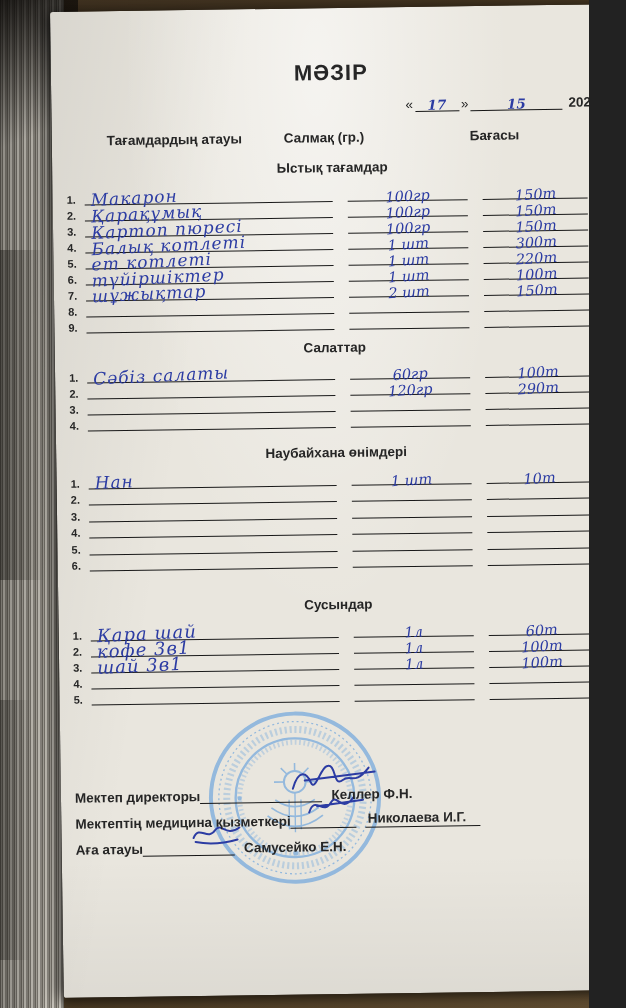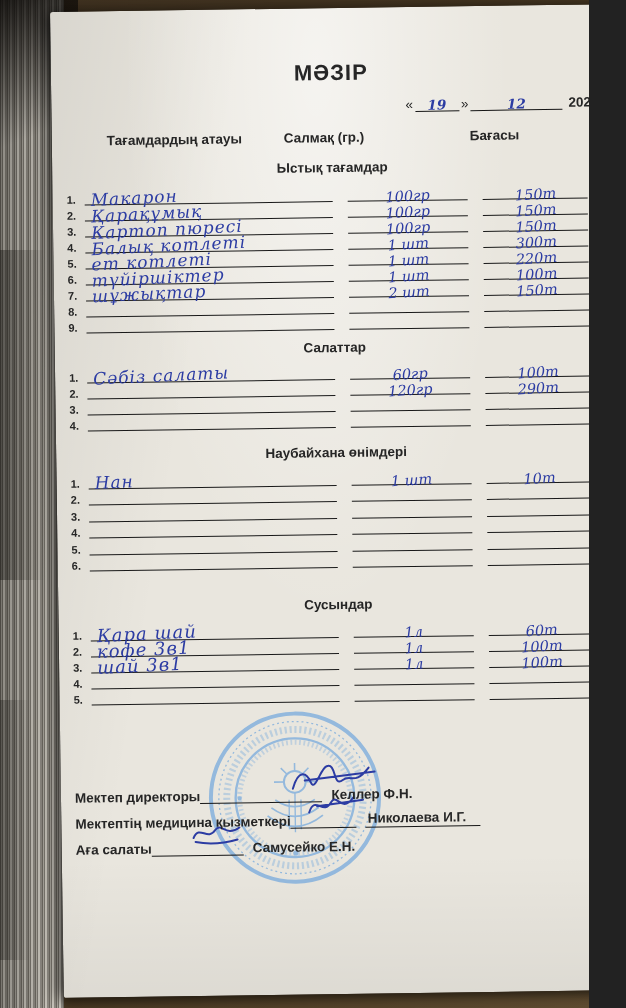--- a/index.html
+++ b/index.html
@@ -100,23 +100,23 @@
   <div class="edge-shadow-top"></div>
   <div class="edge-shadow-mid"></div>
   <div class="edge-shadow-low"></div>
 
   <div class="paper">
 
     <div class="title">МӘЗІР</div>
 
     <div class="date-line">
       <span class="q">«</span>
-      <span class="dline day"><span class="hw">19</span></span>
+      <span class="dline day"><span class="hw">17</span></span>
       <span class="q">»</span>
-      <span class="dline month"><span class="hw">12</span></span>
+      <span class="dline month"><span class="hw">15</span></span>
       <span class="year">2020 ж.</span>
     </div>
 
     <div class="col-header name">Тағамдардың атауы</div>
     <div class="col-header weight">Салмақ (гр.)</div>
     <div class="col-header price">Бағасы</div>
 
     <div class="menu-sections">
         <div class="section section-0">
           <div class="section-heading">Ыстық тағамдар</div>
@@ -452,20 +452,20 @@
         <span class="sig-label">Мектеп директоры</span>
         <span class="sig-line w1"></span>
         <span class="sig-name">Келлер Ф.Н.</span>
       </div>
       <div class="sig-row">
         <span class="sig-label">Мектептің медицина қызметкері</span>
         <span class="sig-line w2"></span>
         <span class="sig-name u">Николаева И.Г.</span>
       </div>
       <div class="sig-row">
-        <span class="sig-label">Аға салаты</span>
+        <span class="sig-label">Аға атауы</span>
         <span class="sig-line w3"></span>
         <span class="sig-name">Самусейко Е.Н.</span>
       </div>
     </div>
 
   </div>
 </div>
 
 </body></html>

